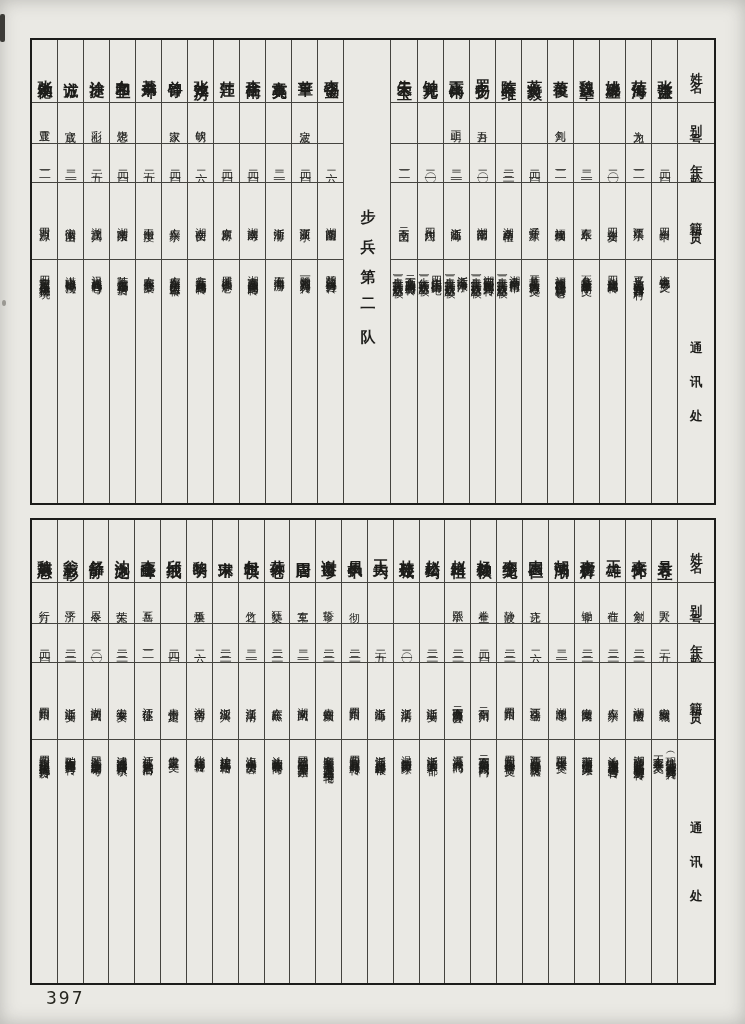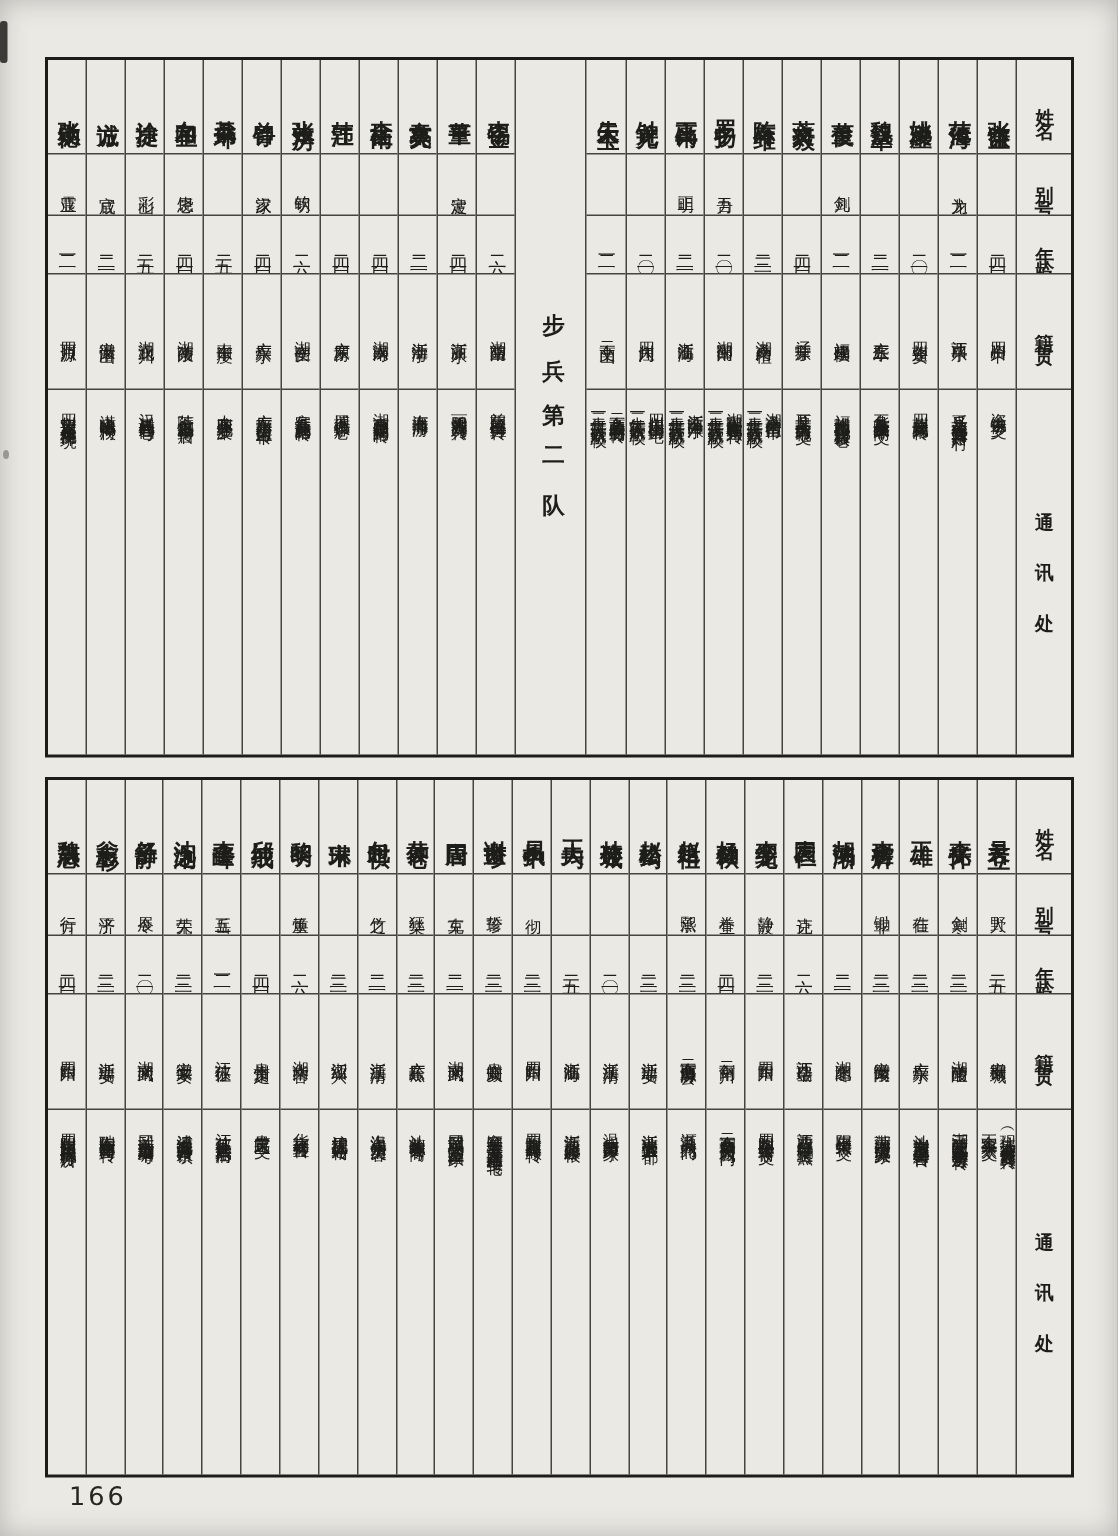--- a/index.html
+++ b/index.html
@@ -414,13 +414,13 @@
     </div>
     <div class="col person-col">
       <div class="cellrow row-name">魏若愚</div>
       <div class="cellrow row-alias">行方</div>
       <div class="cellrow row-age">二四</div>
       <div class="cellrow row-native">四川云阳</div>
       <div class="cellrow row-contact">四川云阳南溪场邮政代办所转</div>
     </div>
   </div>
 
-<div class="page-number">166</div>
+<div class="page-number">397</div>
 
 </body></html>

